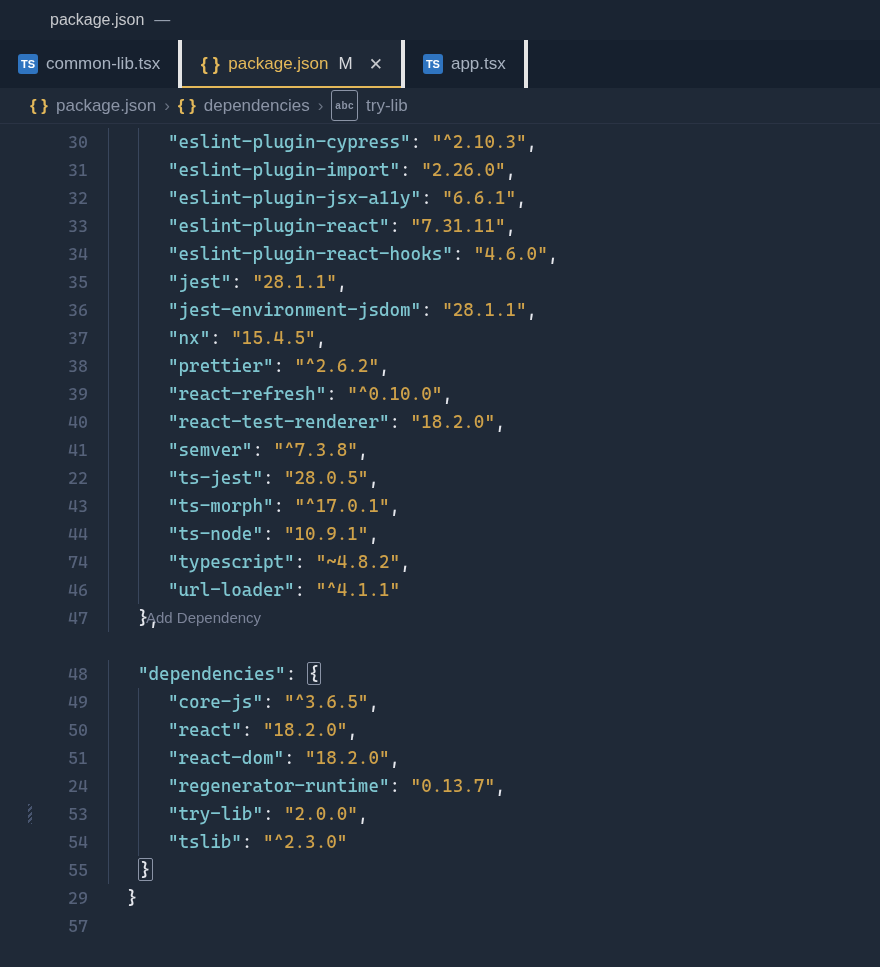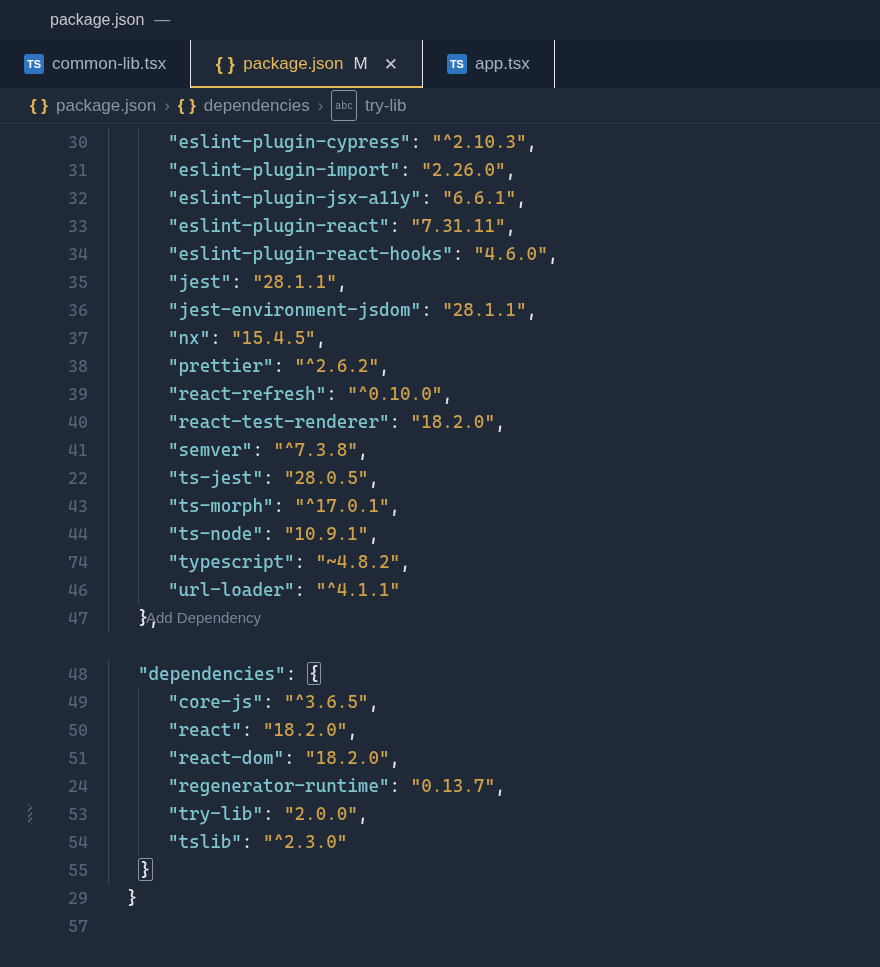--- a/index.html
+++ b/index.html
@@ -28,26 +28,26 @@
 
   .tab-bar {
     display: flex;
     height: 48px;
     background: #16202e;
   }
   .tab {
     display: flex;
     align-items: center;
     height: 100%;
-    padding: 0 24px;
+    padding: 0 18px;
     font-family: -apple-system, "Segoe UI", sans-serif;
     font-size: 17px;
     color: #a8b2c0;
     gap: 8px;
-    border-right: 1px solid #e5e5e5;
+    border-right: 4px solid #e5e5e5;
     cursor: pointer;
   }
   .tab.active {
     background: #1f2937;
     color: #e4b95a;
     position: relative;
   }
   .tab.active::after {
     content: "";
     position: absolute;
@@ -79,20 +79,21 @@
     border-bottom: 1px solid #2a3344;
   }
   .breadcrumbs .sep { color: #6b7484; }
   .bc-icon { color: #e4b95a; font-weight: 700; }
   .bc-abc {
     font-size: 10px;
     border: 1.2px solid #8b94a6;
     border-radius: 3px;
     padding: 9px 3px;
     letter-spacing: 0.5px;
+    font-weight: bold;
   }
 
   .editor {
     display: flex;
     height: calc(967px - 40px - 48px - 36px);
     position: relative;
     margin-left: 28px;
   }
   .gutter {
     width: 78px;

